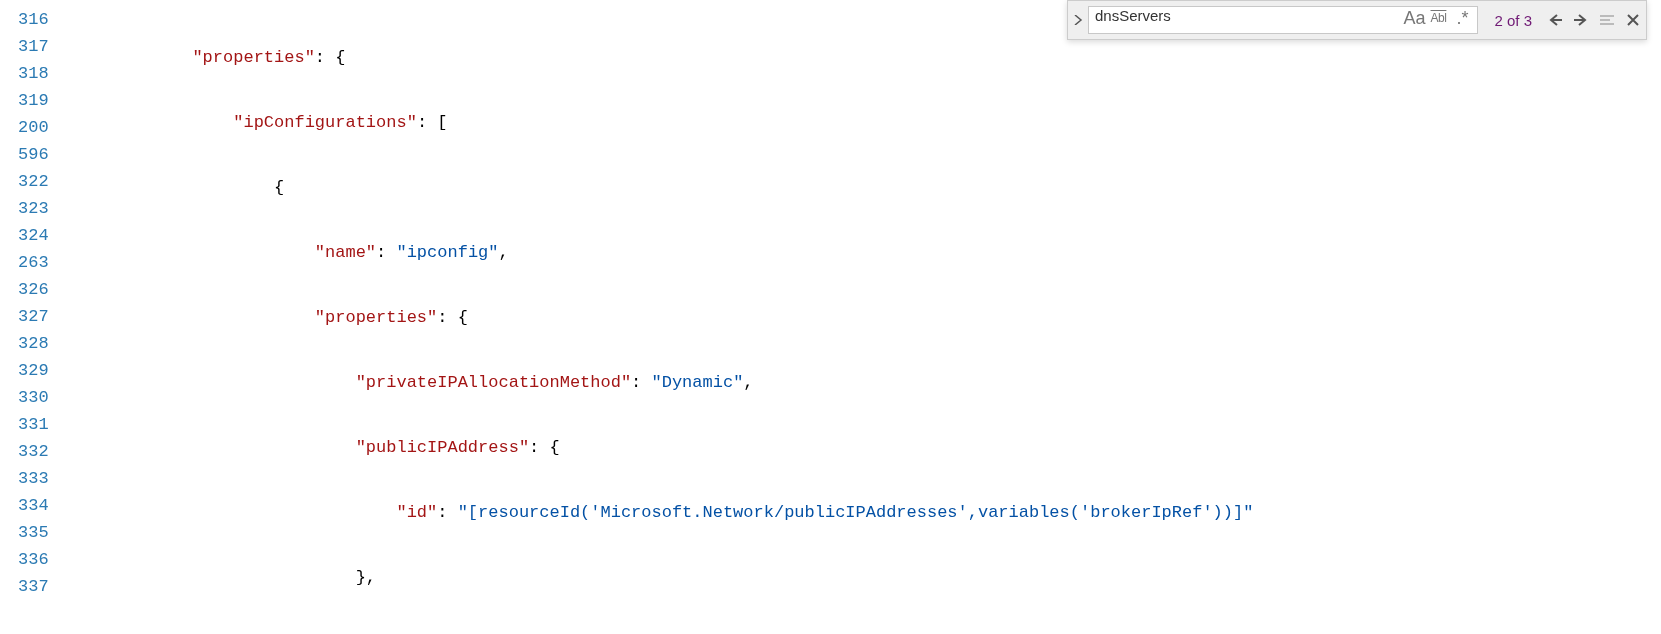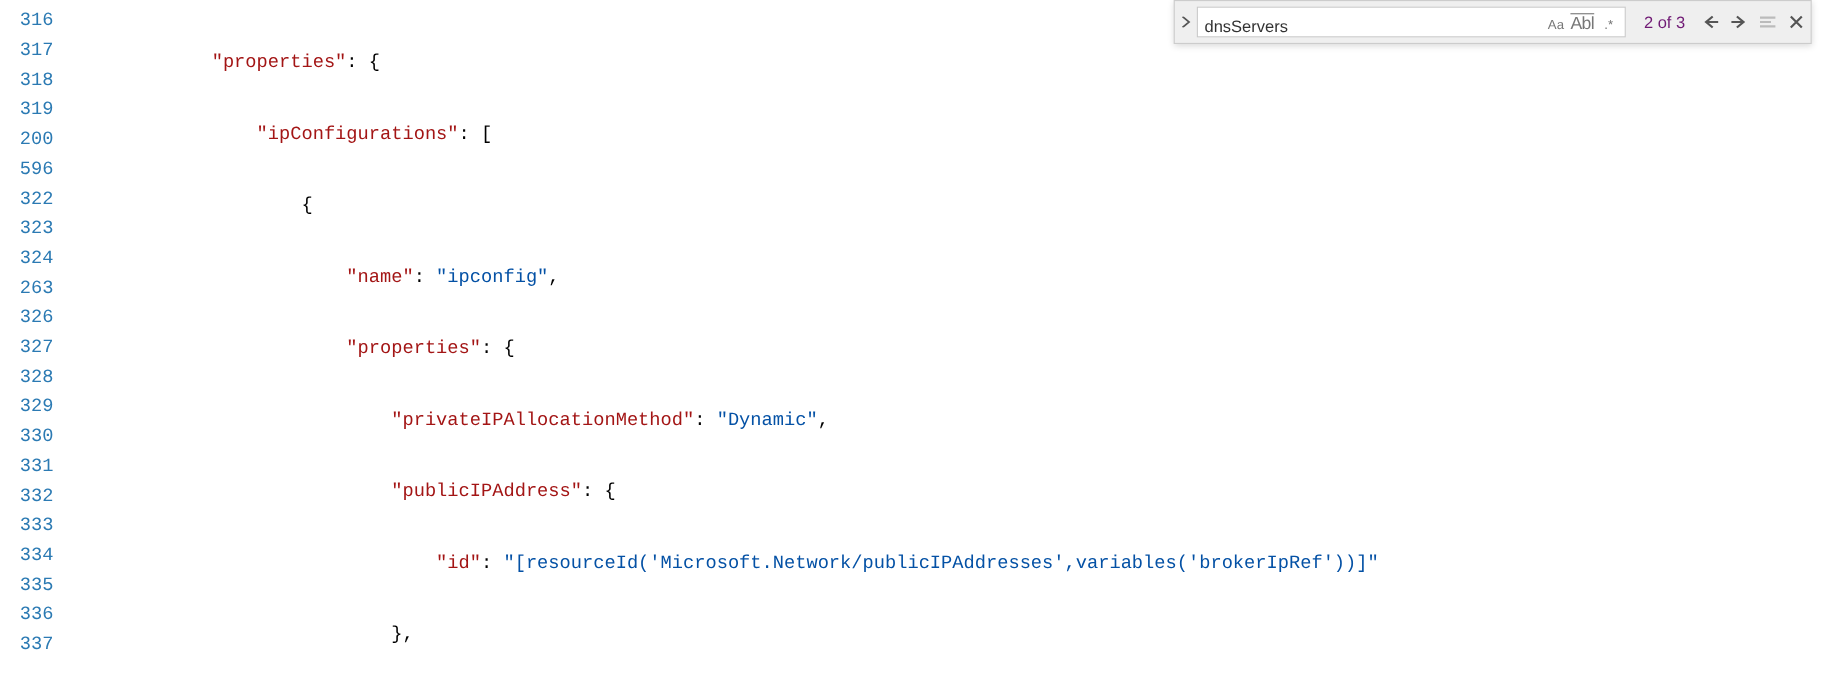--- a/index.html
+++ b/index.html
@@ -71,45 +71,45 @@
     cursor: pointer;
     color: #555;
   }
   .find .toggle svg { width: 10px; height: 10px; }
   .find .search-wrap {
     flex: 1;
     height: 28px;
     background: #ffffff;
     border: 1px solid #c8c8c8;
     display: flex;
-    align-items: flex-end;
+    align-items: flex-start;
     padding: 0 4px 0 6px;
     margin-right: 6px;
   }
   .find .search-input {
     flex: 1;
     border: none;
     outline: none;
     font-family: inherit;
     font-size: 15px;
     color: #333;
     background: transparent;
   }
   .find .opt {
     width: 22px;
     height: 22px;
     display: flex;
     align-items: center;
     justify-content: center;
-    font-size: 12px;
+    font-size: 18px;
     color: #777;
     cursor: pointer;
     margin-left: 2px;
   }
-  .find .opt.abl { text-decoration: overline; font-size: 16px; letter-spacing: -0.5px; }
+  .find .opt.abl { text-decoration: overline; font-size: 12px; letter-spacing: -0.5px; }
   .find .count {
     padding: 0 10px;
     color: #701a75;
     white-space: nowrap;
   }
   .find .nav-btn, .find .close-btn {
     width: 26px;
     height: 26px;
     display: flex;
     align-items: center;

